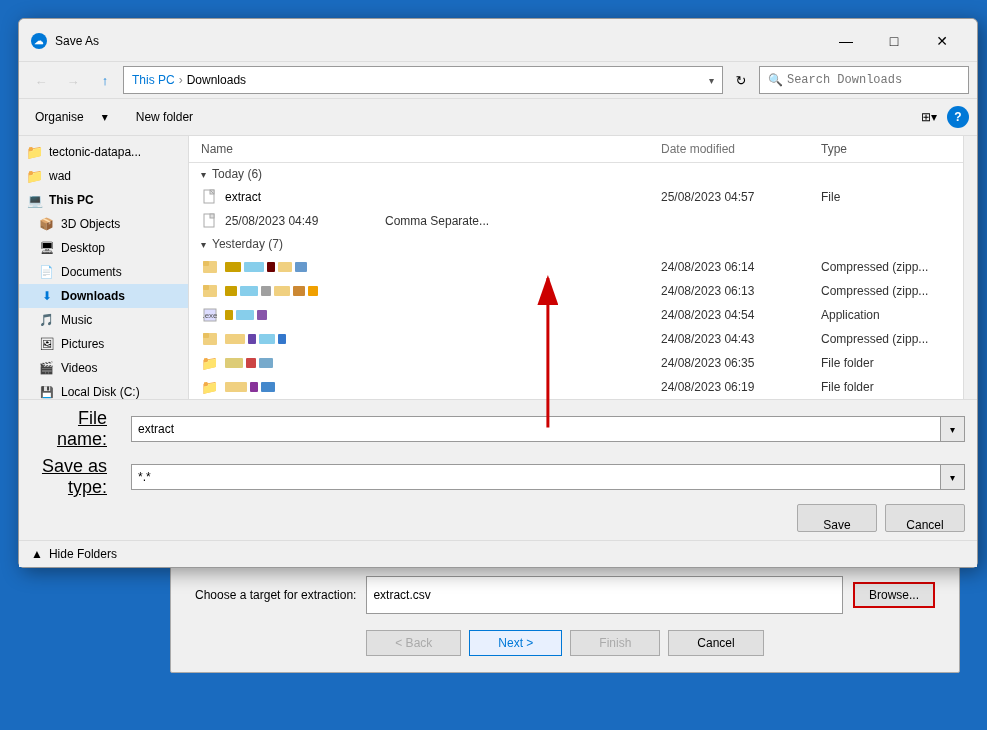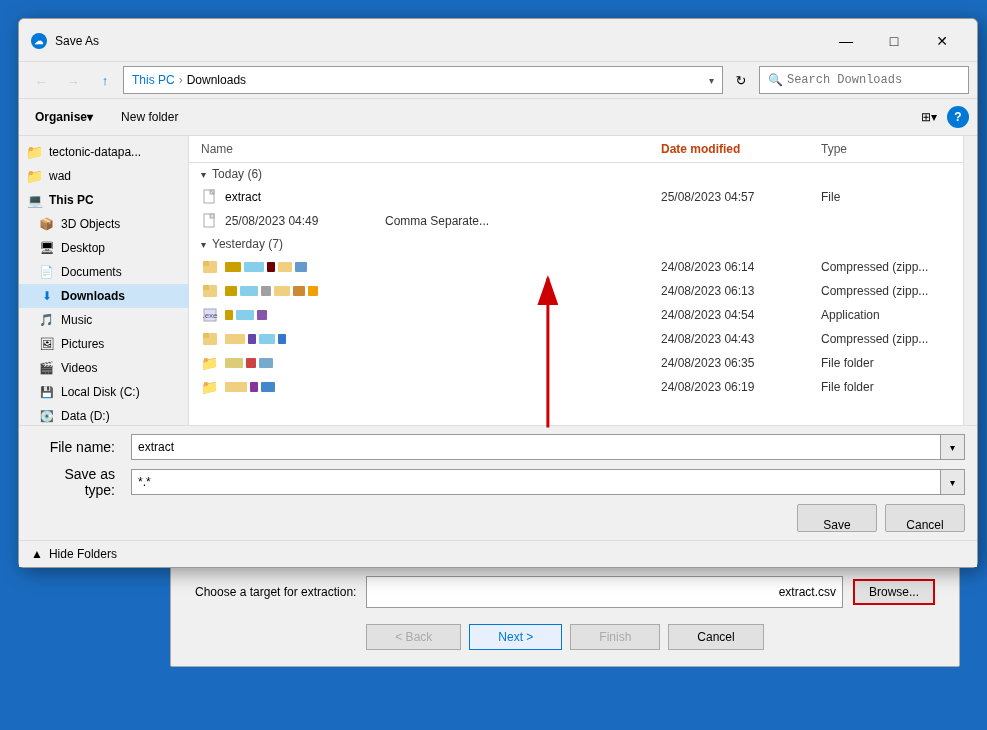--- a/index.html
+++ b/index.html
@@ -30,26 +30,25 @@
       gap: 10px;
       margin-bottom: 16px;
     }
     .extraction-label {
       white-space: nowrap;
       color: #000;
       font-size: 12px;
     }
     .extraction-input {
       flex: 1;
-      height: 32px;
+      height: 38px;
       border: 1px solid #999;
       background: #fff;
       padding: 0 6px;
       font-size: 12px;
-      text-align: right;
     }
     .browse-button {
       height: 26px;
       padding: 0 14px;
       background: #e1e1e1;
       border: 2px solid #cc0000;
       font-size: 12px;
       cursor: pointer;
       white-space: nowrap;
     }
@@ -217,28 +216,27 @@
       display: flex;
       align-items: center;
       padding: 4px 8px;
       gap: 12px;
       background: #f0f0f0;
       border-bottom: 1px solid #ddd;
     }
     .organise-btn {
       display: flex;
       align-items: center;
-      gap: 0;
+      gap: 18px;
       padding: 4px 8px;
       border: none;
       background: transparent;
       cursor: pointer;
       font-size: 12px;
       border-radius: 3px;
-      font-weight: bold;
     }
     .new-folder-btn {
       padding: 4px 8px;
       border: none;
       background: transparent;
       cursor: pointer;
       font-size: 12px;
       border-radius: 3px;
     }
     .toolbar-right {
@@ -321,21 +319,21 @@
       display: flex;
       align-items: flex-end;
       padding: 6px 12px;
       border-bottom: 1px solid #e0e0e0;
       background: white;
       position: sticky;
       top: 0;
       z-index: 1;
     }
     .col-name { flex: 1; font-size: 12px; color: #555; cursor: pointer; }
-    .col-date { width: 160px; font-size: 12px; color: #c2410c; cursor: pointer; font-weight: bold; }
+    .col-date { width: 160px; font-size: 12px; color: #737373; cursor: pointer; }
     .col-type { width: 130px; font-size: 12px; color: #555; }
 
     .group-header {
       display: flex;
       align-items: center;
       padding: 4px 12px;
       font-size: 12px;
       color: #444;
       background: white;
     }
@@ -375,23 +373,24 @@
       border-top: 1px solid #ddd;
     }
     .form-row {
       display: flex;
       align-items: center;
       margin-bottom: 6px;
     }
     .form-label {
       width: 100px;
       text-align: right;
-      padding-right: 16px;
-      font-size: 14px;
+      padding-right: 24px;
+      font-size: 18px;
       color: #000;
+      text-decoration: underline;
     }
     .form-input {
       flex: 1;
       height: 26px;
       border: 1px solid #999;
       background: white;
       padding: 0 6px;
       font-size: 12px;
     }
     .form-select-btn {

